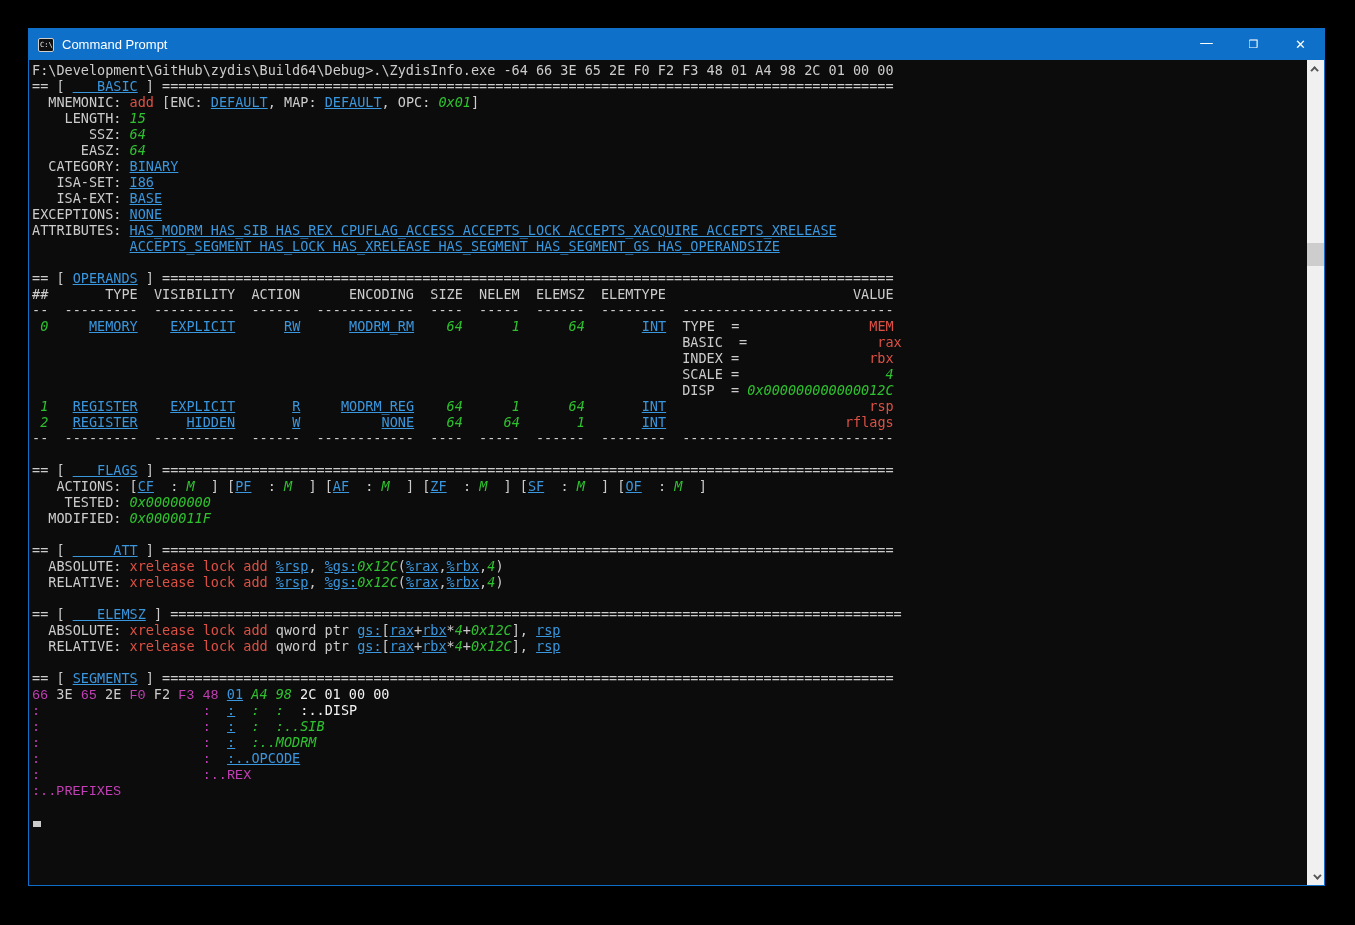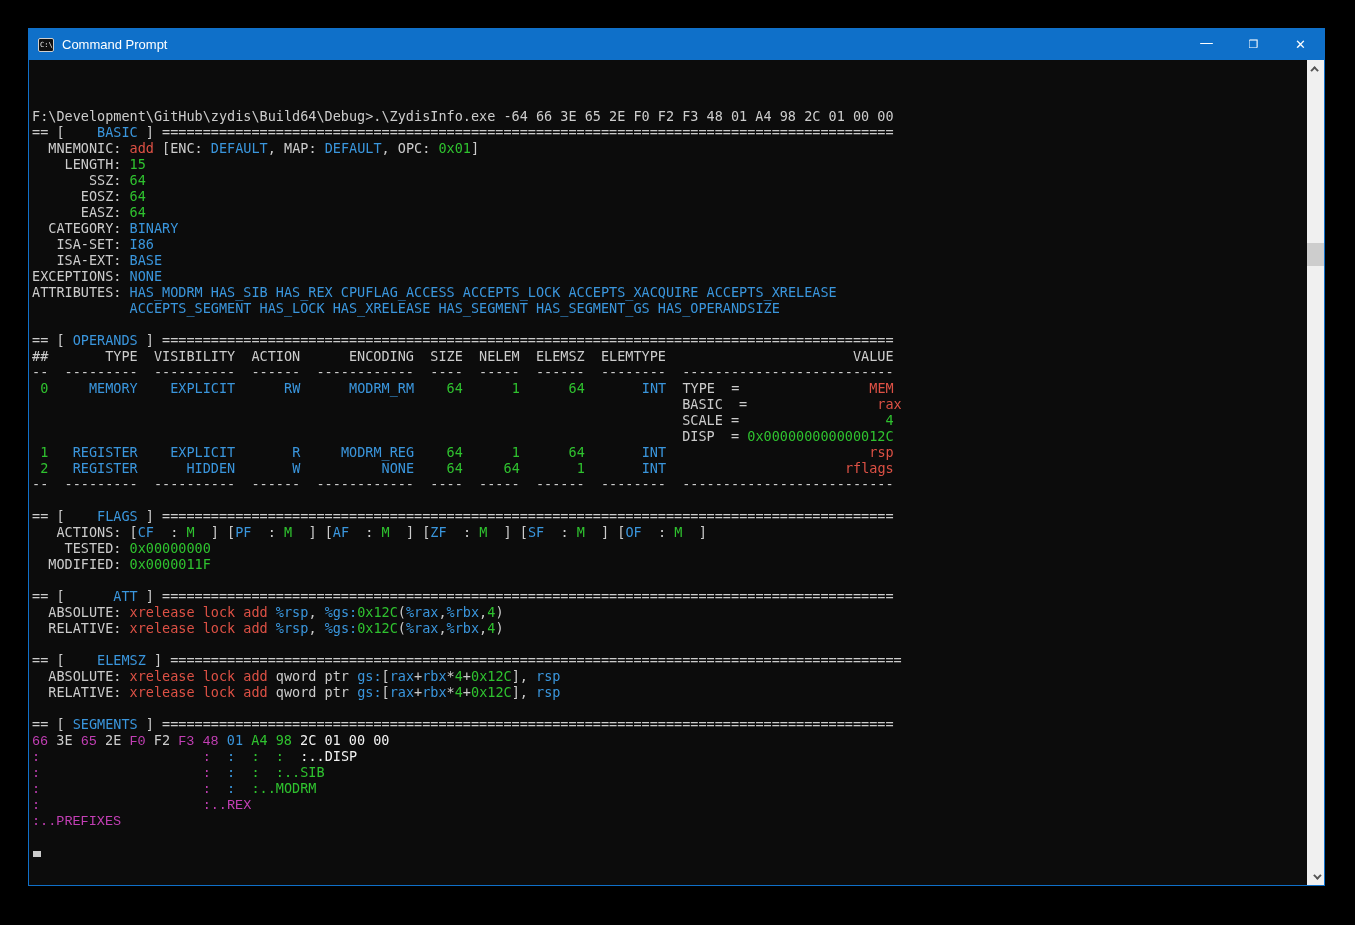--- a/index.html
+++ b/index.html
@@ -27,28 +27,28 @@
     width:47px;height:31px;flex:0 0 47px;display:flex;align-items:center;justify-content:center;
     color:#fff;font-family:"DejaVu Sans",sans-serif;cursor:default;
   }
   .tb-btn.min{font-size:14px;padding-bottom:6px;}
   .tb-btn.max{font-size:11px;}
   .tb-btn.close{font-size:13px;}
   .content{flex:1 1 auto;display:flex;flex-direction:row;min-height:0;}
   .term{
     flex:1 1 auto;overflow:hidden;padding:2px 0 0 3px;
     font-family:"DejaVu Sans Mono","Liberation Mono",monospace;
-    font-size:13.5px;line-height:16px;margin-top:46px;
+    font-size:13.5px;line-height:16px;
   }
   .tline{white-space:pre;height:16px;}
   .c-w{color:var(--fg,#CCCCCC);}
   .c-W{color:var(--bright,#F2F2F2);}
   .c-r{color:var(--red,#DD5145);}
-  .c-g{color:var(--green,#2FC22F);}
-  .c-b{color:var(--blue,#3A96DD);}
+  .c-g{color:var(--green,#2FC22F);font-style:italic;}
+  .c-b{color:var(--blue,#3A96DD);text-decoration:underline;}
   .c-m{color:var(--magenta,#C33FB5);font-family:Liberation Mono, monospace;}
   .c-cursor{display:inline-block;width:8px;height:6px;background:var(--fg,#CCCCCC);margin-left:1px;}
   .scrollbar{
     flex:0 0 17px;width:17px;background:var(--scrollbar_track,#F0F0F0);
     position:relative;
   }
   .sb-btn{position:absolute;left:0;width:17px;height:17px;display:flex;align-items:center;justify-content:center;}
   .sb-btn.up{top:0;}
   .sb-btn.down{bottom:0;}
   .chev{width:6px;height:6px;border-left:2px solid var(--scrollbar_arrow,#555);border-top:2px solid var(--scrollbar_arrow,#555);}
@@ -74,34 +74,34 @@
       <span>✕</span>
     </div>
   </div>
   <div class="content">
     <div class="term">
         <div class="tline"><span class="c-w">F:\Development\GitHub\zydis\Build64\Debug&gt;.\ZydisInfo.exe -64 66 3E 65 2E F0 F2 F3 48 01 A4 98 2C 01 00 00</span></div>
         <div class="tline"><span class="c-w">== [ </span><span class="c-b">   BASIC</span><span class="c-w"> ] </span><span class="c-w">==========================================================================================</span></div>
         <div class="tline"><span class="c-w">  MNEMONIC: </span><span class="c-r">add</span><span class="c-w"> [ENC: </span><span class="c-b">DEFAULT</span><span class="c-w">, MAP: </span><span class="c-b">DEFAULT</span><span class="c-w">, OPC: </span><span class="c-g">0x01</span><span class="c-w">]</span></div>
         <div class="tline"><span class="c-w">    LENGTH: </span><span class="c-g">15</span></div>
         <div class="tline"><span class="c-w">       SSZ: </span><span class="c-g">64</span></div>
-        <div class="tline"><span class="c-w">      EOSZ: </span><span class="c-g">64</span></div>
         <div class="tline"><span class="c-w">      EASZ: </span><span class="c-g">64</span></div>
         <div class="tline"><span class="c-w">  CATEGORY: </span><span class="c-b">BINARY</span></div>
         <div class="tline"><span class="c-w">   ISA-SET: </span><span class="c-b">I86</span></div>
         <div class="tline"><span class="c-w">   ISA-EXT: </span><span class="c-b">BASE</span></div>
         <div class="tline"><span class="c-w">EXCEPTIONS: </span><span class="c-b">NONE</span></div>
         <div class="tline"><span class="c-w">ATTRIBUTES: </span><span class="c-b">HAS_MODRM HAS_SIB HAS_REX CPUFLAG_ACCESS ACCEPTS_LOCK ACCEPTS_XACQUIRE ACCEPTS_XRELEASE</span></div>
         <div class="tline"><span class="c-w">            </span><span class="c-b">ACCEPTS_SEGMENT HAS_LOCK HAS_XRELEASE HAS_SEGMENT HAS_SEGMENT_GS HAS_OPERANDSIZE</span></div>
         <div class="tline"></div>
         <div class="tline"><span class="c-w">== [ </span><span class="c-b">OPERANDS</span><span class="c-w"> ] </span><span class="c-w">==========================================================================================</span></div>
         <div class="tline"><span class="c-w">##       TYPE  VISIBILITY  ACTION      ENCODING  SIZE  NELEM  ELEMSZ  ELEMTYPE</span><span class="c-w">                       </span><span class="c-w">VALUE</span></div>
         <div class="tline"><span class="c-w">--  ---------  ----------  ------  ------------  ----  -----  ------  --------  </span><span class="c-w">--------------------------</span></div>
         <div class="tline"><span class="c-g"> 0</span><span class="c-w">     </span><span class="c-b">MEMORY</span><span class="c-w">    </span><span class="c-b">EXPLICIT</span><span class="c-w">      </span><span class="c-b">RW</span><span class="c-w">      </span><span class="c-b">MODRM_RM</span><span class="c-w">    </span><span class="c-g">64</span><span class="c-w">      </span><span class="c-g">1</span><span class="c-w">      </span><span class="c-g">64</span><span class="c-w">       </span><span class="c-b">INT</span><span class="c-w">  TYPE  =</span><span class="c-w">                </span><span class="c-r">MEM</span></div>
         <div class="tline"><span class="c-w">                                                                                </span><span class="c-w">BASIC  =</span><span class="c-w">                </span><span class="c-r">rax</span></div>
+        <div class="tline"><span class="c-w">                                                                                </span><span class="c-w">INDEX =</span><span class="c-w">                </span><span class="c-r">rbx</span></div>
         <div class="tline"><span class="c-w">                                                                                </span><span class="c-w">SCALE =</span><span class="c-w">                  </span><span class="c-g">4</span></div>
         <div class="tline"><span class="c-w">                                                                                </span><span class="c-w">DISP  = </span><span class="c-g">0x000000000000012C</span></div>
         <div class="tline"><span class="c-g"> 1</span><span class="c-w">   </span><span class="c-b">REGISTER</span><span class="c-w">    </span><span class="c-b">EXPLICIT</span><span class="c-w">       </span><span class="c-b">R</span><span class="c-w">     </span><span class="c-b">MODRM_REG</span><span class="c-w">    </span><span class="c-g">64</span><span class="c-w">      </span><span class="c-g">1</span><span class="c-w">      </span><span class="c-g">64</span><span class="c-w">       </span><span class="c-b">INT</span><span class="c-w">                         </span><span class="c-r">rsp</span></div>
         <div class="tline"><span class="c-g"> 2</span><span class="c-w">   </span><span class="c-b">REGISTER</span><span class="c-w">      </span><span class="c-b">HIDDEN</span><span class="c-w">       </span><span class="c-b">W</span><span class="c-w">          </span><span class="c-b">NONE</span><span class="c-w">    </span><span class="c-g">64</span><span class="c-w">     </span><span class="c-g">64</span><span class="c-w">       </span><span class="c-g">1</span><span class="c-w">       </span><span class="c-b">INT</span><span class="c-w">                      </span><span class="c-r">rflags</span></div>
         <div class="tline"><span class="c-w">--  ---------  ----------  ------  ------------  ----  -----  ------  --------  </span><span class="c-w">--------------------------</span></div>
         <div class="tline"></div>
         <div class="tline"><span class="c-w">== [ </span><span class="c-b">   FLAGS</span><span class="c-w"> ] </span><span class="c-w">==========================================================================================</span></div>
         <div class="tline"><span class="c-w">   ACTIONS: [</span><span class="c-b">CF</span><span class="c-w">  : </span><span class="c-g">M</span><span class="c-w">  ] [</span><span class="c-b">PF</span><span class="c-w">  : </span><span class="c-g">M</span><span class="c-w">  ] [</span><span class="c-b">AF</span><span class="c-w">  : </span><span class="c-g">M</span><span class="c-w">  ] [</span><span class="c-b">ZF</span><span class="c-w">  : </span><span class="c-g">M</span><span class="c-w">  ] [</span><span class="c-b">SF</span><span class="c-w">  : </span><span class="c-g">M</span><span class="c-w">  ] [</span><span class="c-b">OF</span><span class="c-w">  : </span><span class="c-g">M</span><span class="c-w">  ]</span></div>
         <div class="tline"><span class="c-w">    TESTED: </span><span class="c-g">0x00000000</span></div>
         <div class="tline"><span class="c-w">  MODIFIED: </span><span class="c-g">0x0000011F</span></div>
@@ -112,20 +112,21 @@
         <div class="tline"></div>
         <div class="tline"><span class="c-w">== [ </span><span class="c-b">   ELEMSZ</span><span class="c-w"> ] </span><span class="c-w">==========================================================================================</span></div>
         <div class="tline"><span class="c-w">  ABSOLUTE: </span><span class="c-r">xrelease lock add</span><span class="c-w"> qword ptr </span><span class="c-b">gs:</span><span class="c-w">[</span><span class="c-b">rax</span><span class="c-w">+</span><span class="c-b">rbx</span><span class="c-w">*</span><span class="c-g">4</span><span class="c-w">+</span><span class="c-g">0x12C</span><span class="c-w">], </span><span class="c-b">rsp</span></div>
         <div class="tline"><span class="c-w">  RELATIVE: </span><span class="c-r">xrelease lock add</span><span class="c-w"> qword ptr </span><span class="c-b">gs:</span><span class="c-w">[</span><span class="c-b">rax</span><span class="c-w">+</span><span class="c-b">rbx</span><span class="c-w">*</span><span class="c-g">4</span><span class="c-w">+</span><span class="c-g">0x12C</span><span class="c-w">], </span><span class="c-b">rsp</span></div>
         <div class="tline"></div>
         <div class="tline"><span class="c-w">== [ </span><span class="c-b">SEGMENTS</span><span class="c-w"> ] </span><span class="c-w">==========================================================================================</span></div>
         <div class="tline"><span class="c-m">66</span><span class="c-w"> 3E </span><span class="c-m">65</span><span class="c-w"> 2E </span><span class="c-m">F0</span><span class="c-w"> F2 </span><span class="c-m">F3</span><span class="c-w"> </span><span class="c-m">48</span><span class="c-w"> </span><span class="c-b">01</span><span class="c-w"> </span><span class="c-g">A4</span><span class="c-w"> </span><span class="c-g">98</span><span class="c-w"> </span><span class="c-W">2C 01 00 00</span></div>
         <div class="tline"><span class="c-m">:</span><span class="c-w">                    </span><span class="c-m">:</span><span class="c-w">  </span><span class="c-b">:</span><span class="c-w">  </span><span class="c-g">:</span><span class="c-w">  </span><span class="c-g">:</span><span class="c-w">  </span><span class="c-W">:..DISP</span></div>
         <div class="tline"><span class="c-m">:</span><span class="c-w">                    </span><span class="c-m">:</span><span class="c-w">  </span><span class="c-b">:</span><span class="c-w">  </span><span class="c-g">:</span><span class="c-w">  </span><span class="c-g">:..SIB</span></div>
         <div class="tline"><span class="c-m">:</span><span class="c-w">                    </span><span class="c-m">:</span><span class="c-w">  </span><span class="c-b">:</span><span class="c-w">  </span><span class="c-g">:..MODRM</span></div>
+        <div class="tline"><span class="c-m">:</span><span class="c-w">                    </span><span class="c-m">:</span><span class="c-w">  </span><span class="c-b">:..OPCODE</span></div>
         <div class="tline"><span class="c-m">:</span><span class="c-w">                    </span><span class="c-m">:..REX</span></div>
         <div class="tline"><span class="c-m">:..PREFIXES</span></div>
         <div class="tline"></div>
         <div class="tline"><span class="c-cursor"></span></div>
       </div>
     <div class="scrollbar">
       <div class="sb-btn up">
         <div class="chev upc"></div>
       </div>
       <div class="sb-thumb"></div>

